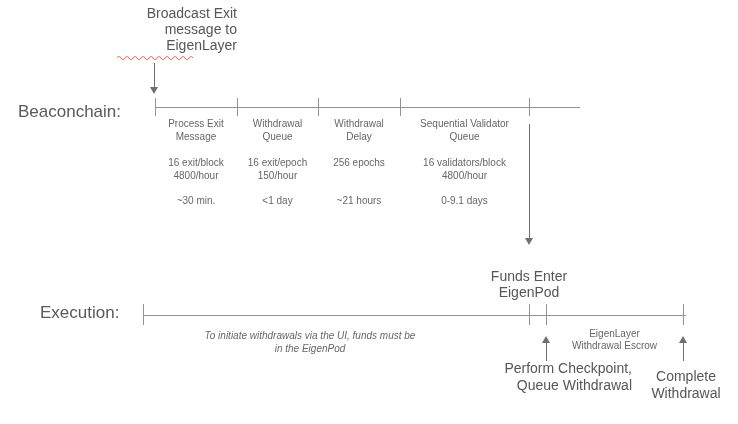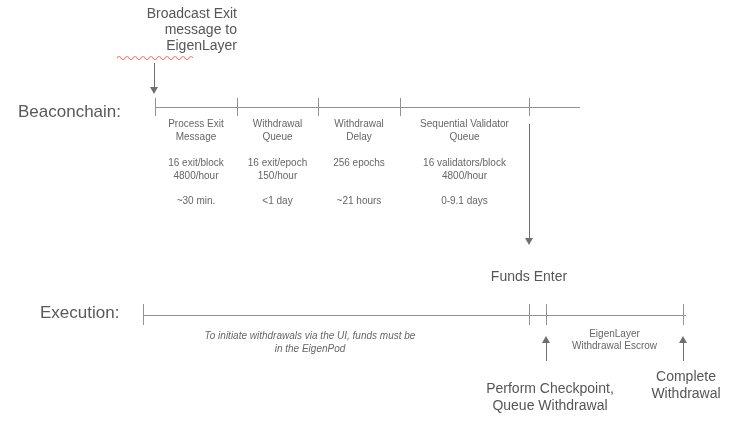--- a/index.html
+++ b/index.html
@@ -114,20 +114,21 @@
     </div>
     <div class="seg-rates center">
       <div>16 validators/block</div>
       <div>4800/hour</div>
     </div>
     <div class="seg-dur">0-9.1 days</div>
   </div>
 
   <div class="abs heading center" style="left:459px; top:268px; width:140px;">
     <div>Funds Enter</div>
+    <div>EigenPod</div>
   </div>
 
   <div class="abs rowlabel" style="left:40px; top:303px;">Execution:</div>
 
   <div class="abs hline" style="left:143px; top:315px; width:543px;"></div>
   <div class="abs tick" style="left:143px; top:304px; height:21px;"></div>
   <div class="abs tick" style="left:529px; top:304px; height:21px;"></div>
   <div class="abs tick" style="left:546px; top:304px; height:21px;"></div>
   <div class="abs tick" style="left:683px; top:304px; height:21px;"></div>
 
@@ -140,21 +141,21 @@
     <div>EigenLayer</div>
     <div>Withdrawal Escrow</div>
   </div>
 
   <div class="abs arrowhead-up" style="left:542px; top:336px;"></div>
   <div class="abs vline" style="left:546px; top:343px; height:18px;"></div>
 
   <div class="abs arrowhead-up" style="left:679px; top:336px;"></div>
   <div class="abs vline" style="left:683px; top:343px; height:18px;"></div>
 
-  <div class="abs heading center" style="left:468px; top:380px; width:164px; line-height:16.5px;">
+  <div class="abs heading center" style="left:468px; top:360px; width:164px; line-height:16.5px;text-align:right;">
     <div>Perform Checkpoint,</div>
     <div>Queue Withdrawal</div>
   </div>
 
   <div class="abs heading center" style="left:626px; top:368px; width:120px; line-height:16.5px;">
     <div>Complete</div>
     <div>Withdrawal</div>
   </div>
 
 </div>

